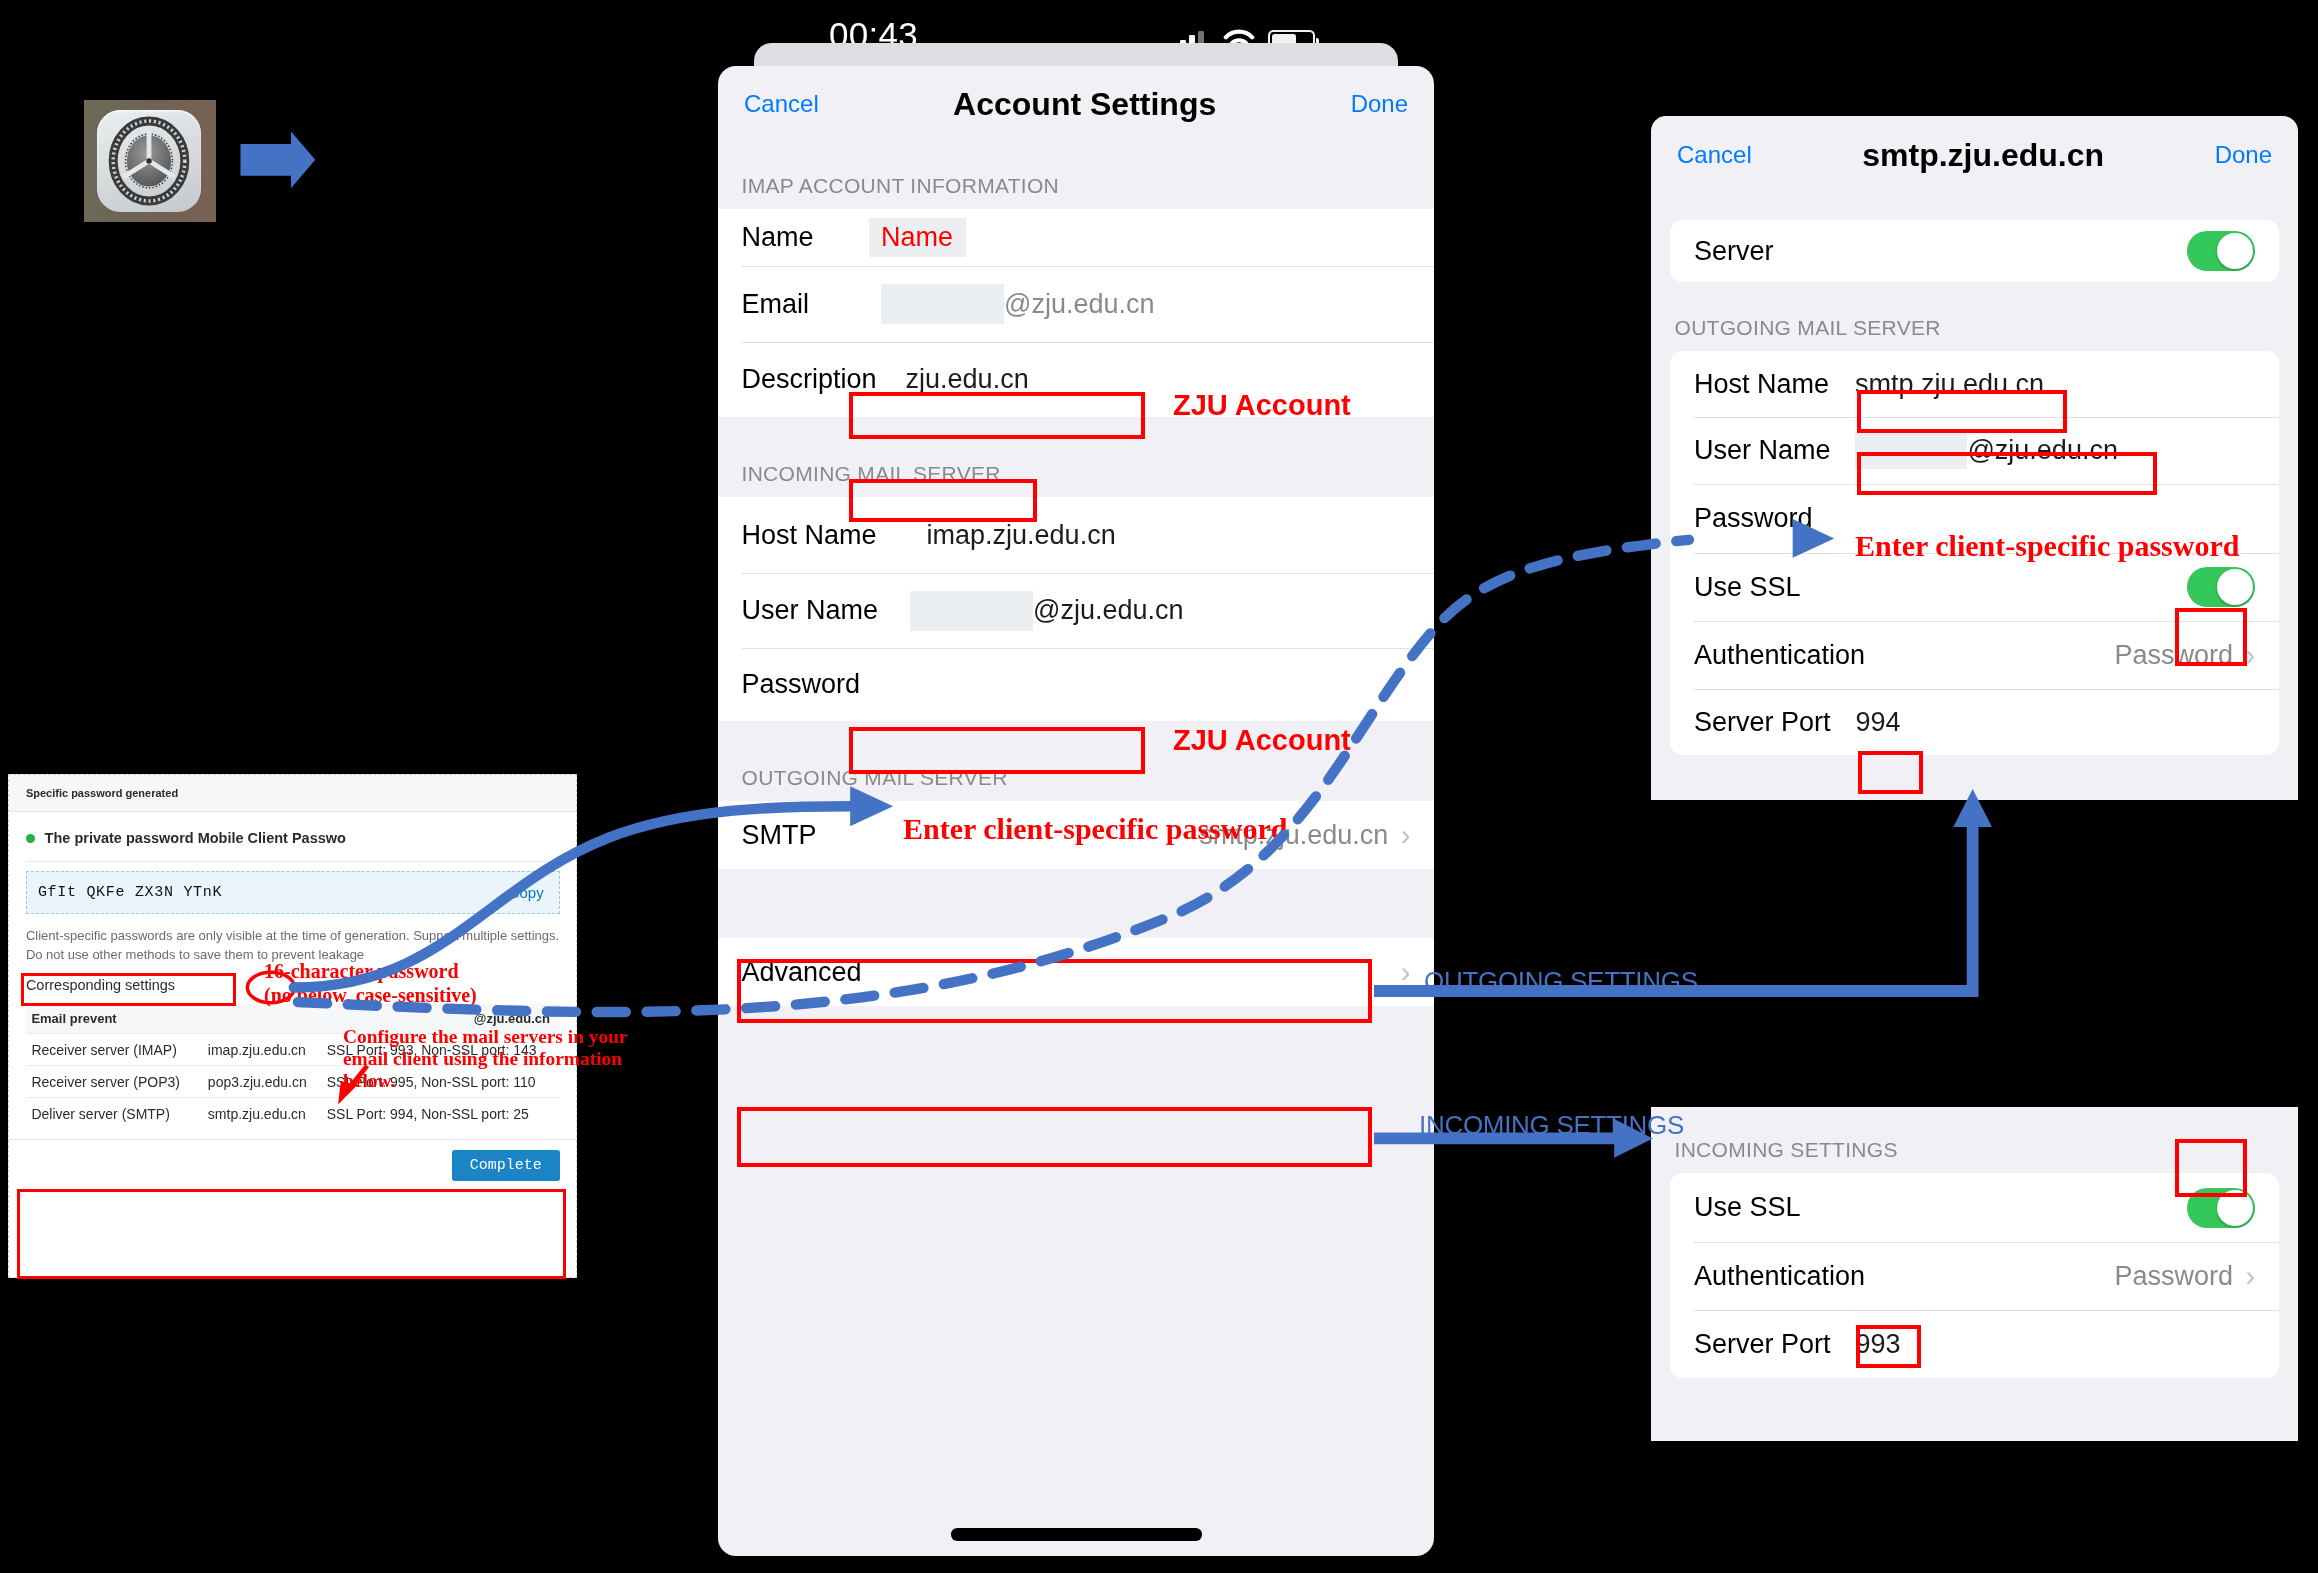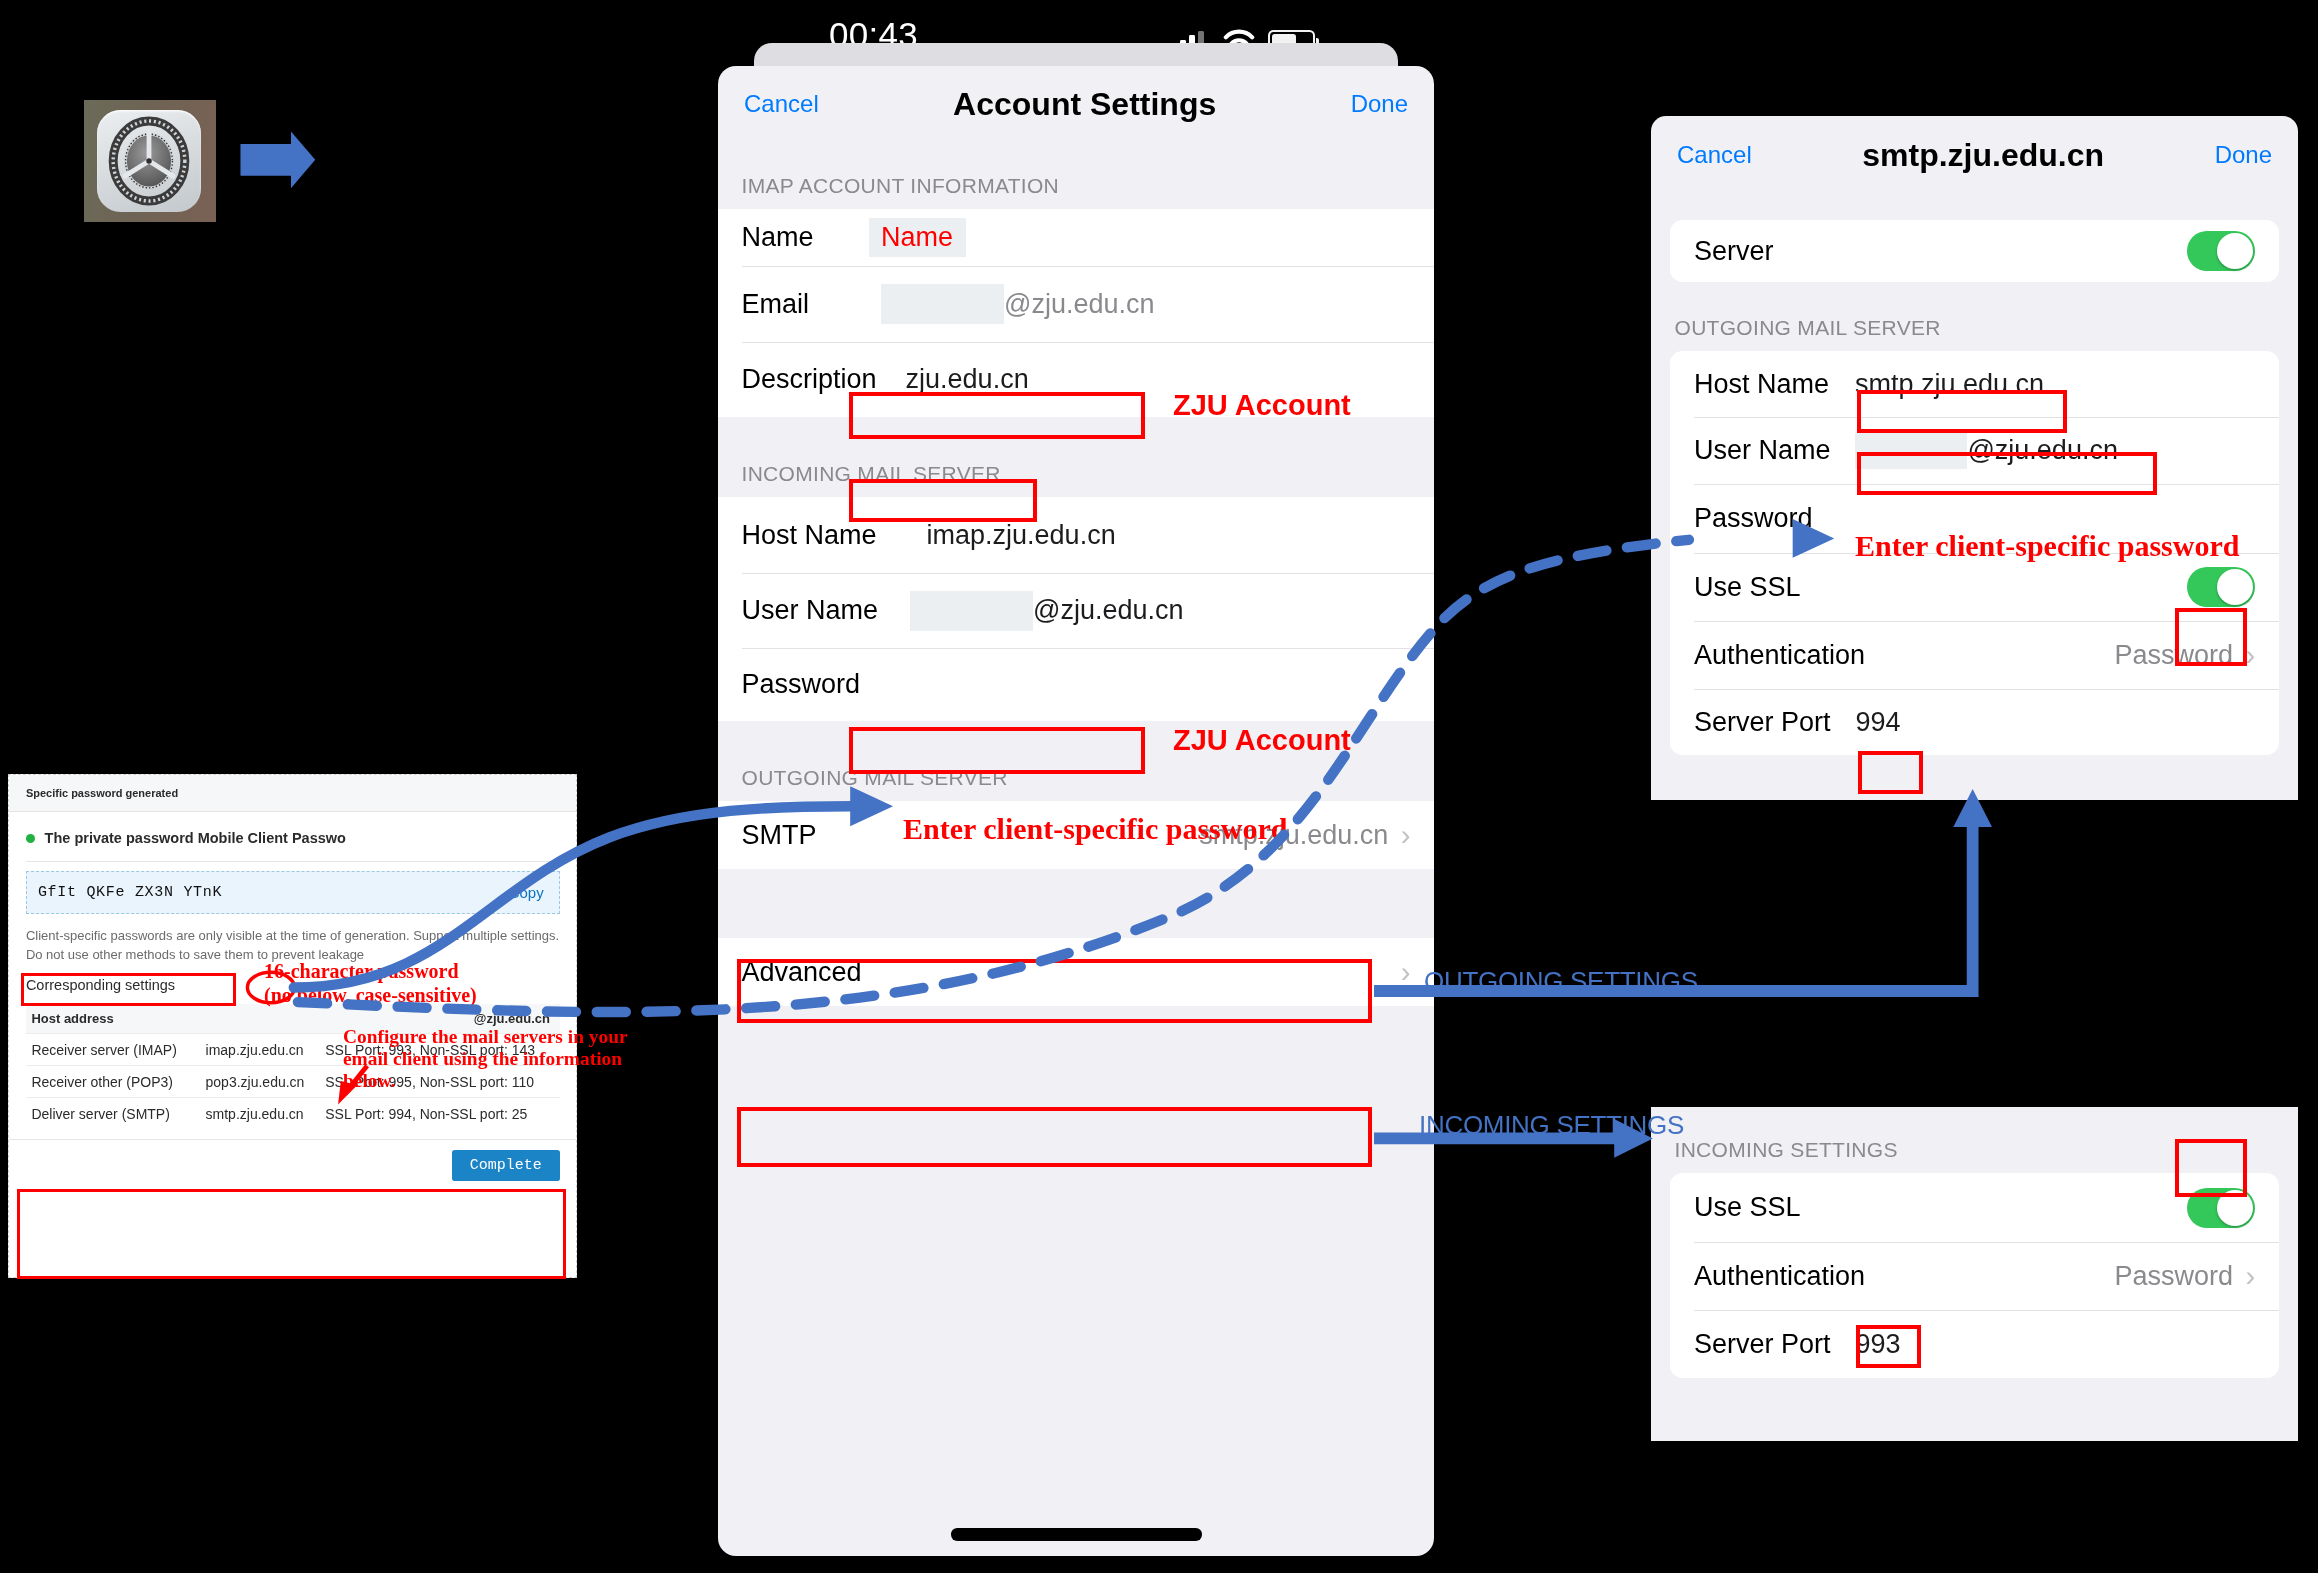--- a/index.html
+++ b/index.html
@@ -300,32 +300,32 @@
     <div id="pw-codebox">
       <span id="pw-code">GfIt  QKFe  ZX3N  YTnK</span>
       <span id="pw-copy">Copy</span>
     </div>
     <div id="pw-note">Client-specific passwords are only visible at the time of generation. Support multiple settings. Do not use other methods to save them to prevent leakage</div>
     <div id="pw-corr">Corresponding settings</div>
 
     <table id="pw-table">
       <thead>
         <tr>
-          <th>Host address</th>
+          <th>Email prevent</th>
           <th class="r" colspan="2">@zju.edu.cn</th>
         </tr>
       </thead>
       <tbody>
         <tr>
           <td>Receiver server (IMAP)</td>
           <td class="c2">imap.zju.edu.cn</td>
           <td>SSL Port: 993, Non-SSL port: 143</td>
         </tr>
         <tr>
-          <td>Receiver other (POP3)</td>
+          <td>Receiver server (POP3)</td>
           <td class="c2">pop3.zju.edu.cn</td>
           <td>SSL Port: 995, Non-SSL port: 110</td>
         </tr>
         <tr>
           <td>Deliver server (SMTP)</td>
           <td class="c2">smtp.zju.edu.cn</td>
           <td>SSL Port: 994, Non-SSL port: 25</td>
         </tr>
       </tbody>
     </table>

